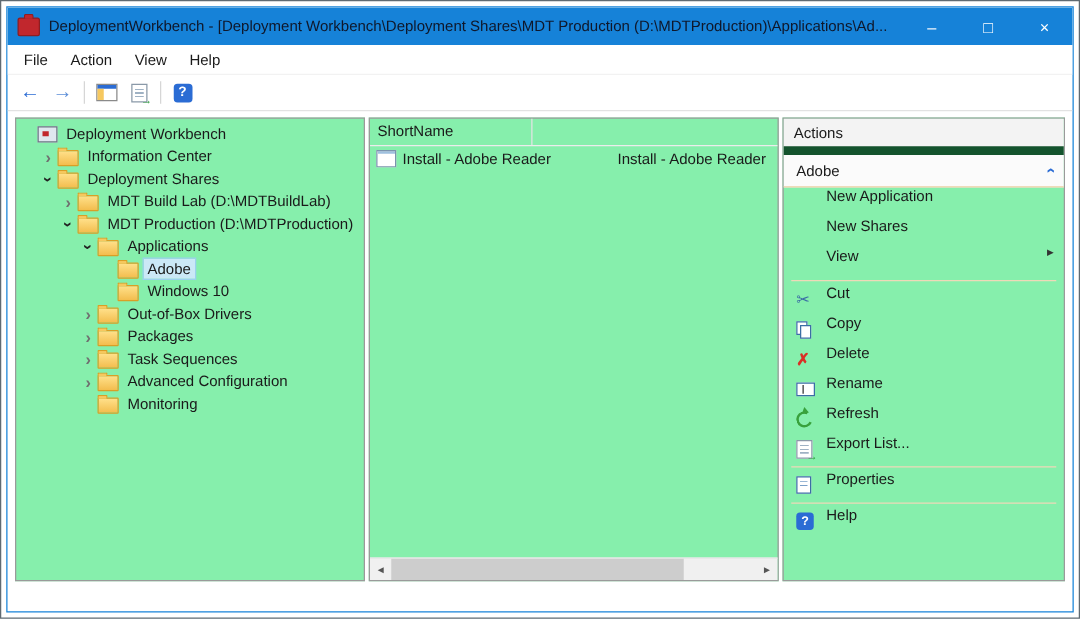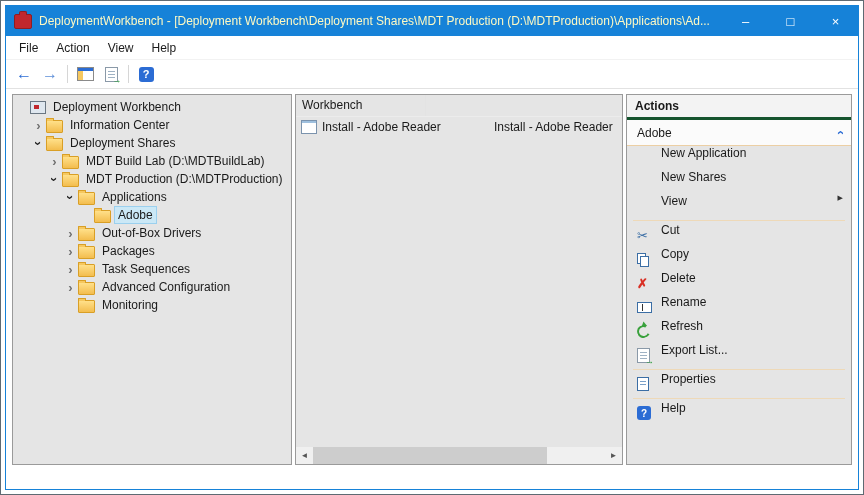--- a/index.html
+++ b/index.html
@@ -10,21 +10,21 @@
   }
   .window{width:100%;height:100%;box-sizing:border-box;border:1px solid #1682d8;
     display:flex;flex-direction:column;background:#fff;overflow:hidden}
 
   
   .titlebar{height:30px;background:#1682d8;display:flex;align-items:center;gap:7px;
     padding-left:8px;flex:0 0 auto}
   .app-icon{width:16px;height:13px;background:#c1272d;border:1px solid #8f1d22;border-radius:2px;position:relative;flex:0 0 auto}
   .app-icon::before{content:"";position:absolute;top:-4px;left:4px;right:4px;height:3px;
     border:1px solid #8f1d22;border-bottom:none;border-radius:2px 2px 0 0;background:#c1272d}
-  .title{color:#fef9c3;font-size:12px;white-space:nowrap;overflow:hidden;flex:1}
+  .title{color:#0f172a;font-size:12px;white-space:nowrap;overflow:hidden;flex:1}
   .winbtns{display:flex;height:100%;flex:0 0 auto}
   .winbtn{width:45px;height:100%;border:none;background:transparent;color:#fff;
     font-size:13px;font-family:inherit;display:flex;align-items:center;justify-content:center;padding:0;cursor:default}
 
   
   .menubar{height:23px;display:flex;align-items:center;padding-left:4px;background:#fff;flex:0 0 auto}
   .menu-item{padding:3px 9px}
 
   
   .toolbar{height:28px;display:flex;align-items:center;gap:2px;padding-left:6px;
@@ -39,21 +39,21 @@
   .console-win-icon::after{content:"";position:absolute;left:0;top:3px;bottom:0;width:5px;background:#f6c85f}
   .sheet{width:11px;height:13px;border:1px solid #8a99a8;background:#fff;position:relative}
   .sheet::before{content:"";position:absolute;left:2px;right:2px;top:3px;height:7px;
     background:repeating-linear-gradient(#9fb2c4 0 1px, transparent 1px 3px)}
   .sheet.arrow::after{content:"→";position:absolute;right:-5px;bottom:-4px;font-size:9px;color:#2e9e3e;font-weight:bold}
   .help-badge{width:15px;height:15px;border-radius:3px;background:#2b6cd4;color:#fff;
     font-size:11px;font-weight:bold;display:flex;align-items:center;justify-content:center}
 
   
   .main{flex:1;display:flex;gap:3px;padding:5px 6px 0 6px;min-height:0}
-  .pane{border:1px solid #9a9a9a;background:#e5e5e5;box-sizing:border-box}
+  .pane{border:1px solid #9a9a9a;background:#86efac;box-sizing:border-box}
 
   
   .tree-pane{width:280px;padding-top:3px;overflow:hidden;flex:0 0 auto}
   .trow{display:flex;align-items:center;height:18px;white-space:nowrap}
   .lv0{padding-left:3px}.lv1{padding-left:19px}.lv2{padding-left:35px}
   .lv3{padding-left:51px}.lv4{padding-left:67px}
   .chev{width:13px;display:inline-flex;justify-content:center;color:#707070;
     font-size:13px;font-weight:bold;line-height:1;flex:0 0 auto}
   .chev.exp{transform:rotate(90deg);color:#222}
   .chev.none{visibility:hidden}
@@ -82,22 +82,22 @@
   .icon-app{width:14px;height:12px;border:1px solid #7b93ad;background:#fff;
     box-shadow:inset 0 2px 0 #9fc0de;flex:0 0 auto}
   .hscroll{height:17px;display:flex;align-items:stretch;border-top:1px solid #e5e5e5;
     background:#f0f0f0;flex:0 0 auto}
   .sbtn{width:17px;display:flex;align-items:center;justify-content:center;font-size:8px;color:#555}
   .strack{flex:1;position:relative}
   .sthumb{position:absolute;left:0;top:0;bottom:0;width:80%;background:#cdcdcd}
 
   
   .actions-pane{width:226px;display:flex;flex-direction:column;flex:0 0 auto}
-  .actions-title{height:22px;display:flex;align-items:center;padding:0 8px;font-weight:bold;
-    background:#f3f3f3;border-bottom:3px solid #14532d;flex:0 0 auto}
+  .actions-title{height:22px;display:flex;align-items:center;padding:0 8px;font-weight:normal;
+    background:#f3f3f3;border-bottom:7px solid #14532d;flex:0 0 auto}
   .group-header{height:25px;display:flex;align-items:center;justify-content:space-between;
     padding:0 10px;border-bottom:1px solid #eccfa4;background:#fbfbfb;flex:0 0 auto}
   .chev-up{transform:rotate(-90deg);color:#2b6cd4;font-weight:bold;font-size:13px}
   .action-row{height:24px;display:flex;padding:0 8px 0 10px;flex:0 0 auto}
   .aicon{width:24px;display:flex;align-items:center;flex:0 0 auto}
   .alabel{flex:1;white-space:nowrap}
   .asub{font-size:7px;color:#333}
   .asep{height:1px;background:#eed9b8;margin:2px 6px;flex:0 0 auto}
   .ic-cut{color:#3b6ea5;font-size:13px;line-height:1}
   .ic-x{color:#d93025;font-size:13px;font-weight:bold;line-height:1}
@@ -190,20 +190,25 @@
       <div class="trow lv3">
         <span class="chev exp">›</span>
         <span class="ticon icon-folder"></span>
         <span class="tlabel">Applications</span>
       </div>
       <div class="trow lv4">
         <span class="chev none"></span>
         <span class="ticon icon-folder"></span>
         <span class="tlabel sel">Adobe</span>
       </div>
+      <div class="trow lv4">
+        <span class="chev none"></span>
+        <span class="ticon icon-folder"></span>
+        <span class="tlabel">Windows 10</span>
+      </div>
       <div class="trow lv3">
         <span class="chev">›</span>
         <span class="ticon icon-folder"></span>
         <span class="tlabel">Out-of-Box Drivers</span>
       </div>
       <div class="trow lv3">
         <span class="chev">›</span>
         <span class="ticon icon-folder"></span>
         <span class="tlabel">Packages</span>
       </div>
@@ -219,21 +224,21 @@
       </div>
       <div class="trow lv3">
         <span class="chev none"></span>
         <span class="ticon icon-folder"></span>
         <span class="tlabel">Monitoring</span>
       </div>
     </div>
 
     <div class="pane list-pane">
       <div class="list-header">
-        <div class="hcol w-short">Workbench</div>
+        <div class="hcol w-short">ShortName</div>
         <div class="hcol fill"></div>
       </div>
       <div class="list-body">
         <div class="list-row">
           <div class="lcell w-name">
             <span class="icon-app"></span>
             <span>Install - Adobe Reader</span>
           </div>
           <div class="lcell w-short">Install - Adobe Reader</div>
         </div>

